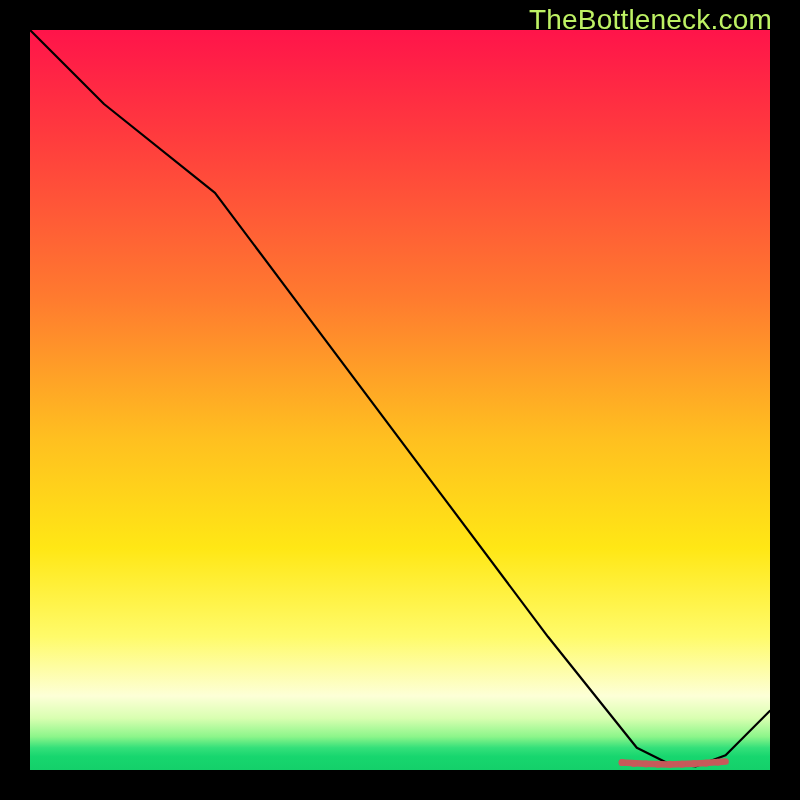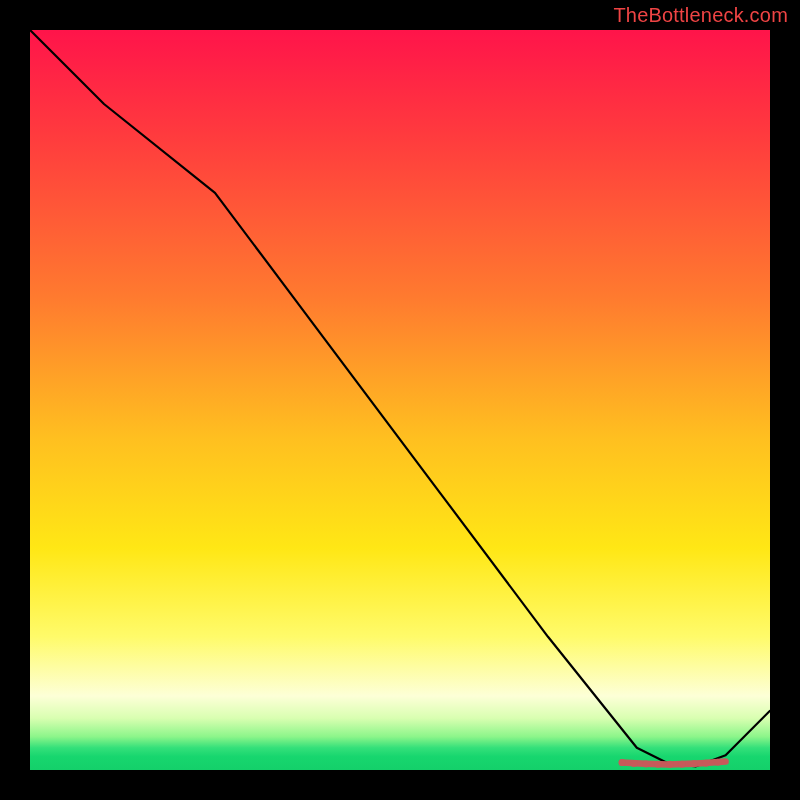--- a/index.html
+++ b/index.html
@@ -13,23 +13,23 @@
   }
   .frame {
     position: relative;
     width: 800px;
     height: 800px;
     background: #000;
   }
   .watermark {
     position: absolute;
     top: 4px;
-    right: 12px;
-    color: #ef4444;
-    font-size: 20px;
+    right: 28px;
+    color: #bef264;
+    font-size: 28px;
     font-weight: 500;
     letter-spacing: 0.2px;
     user-select: none;
   }
   .plot-area {
     position: absolute;
     left: 30px;
     top: 30px;
     width: 740px;
     height: 740px;

